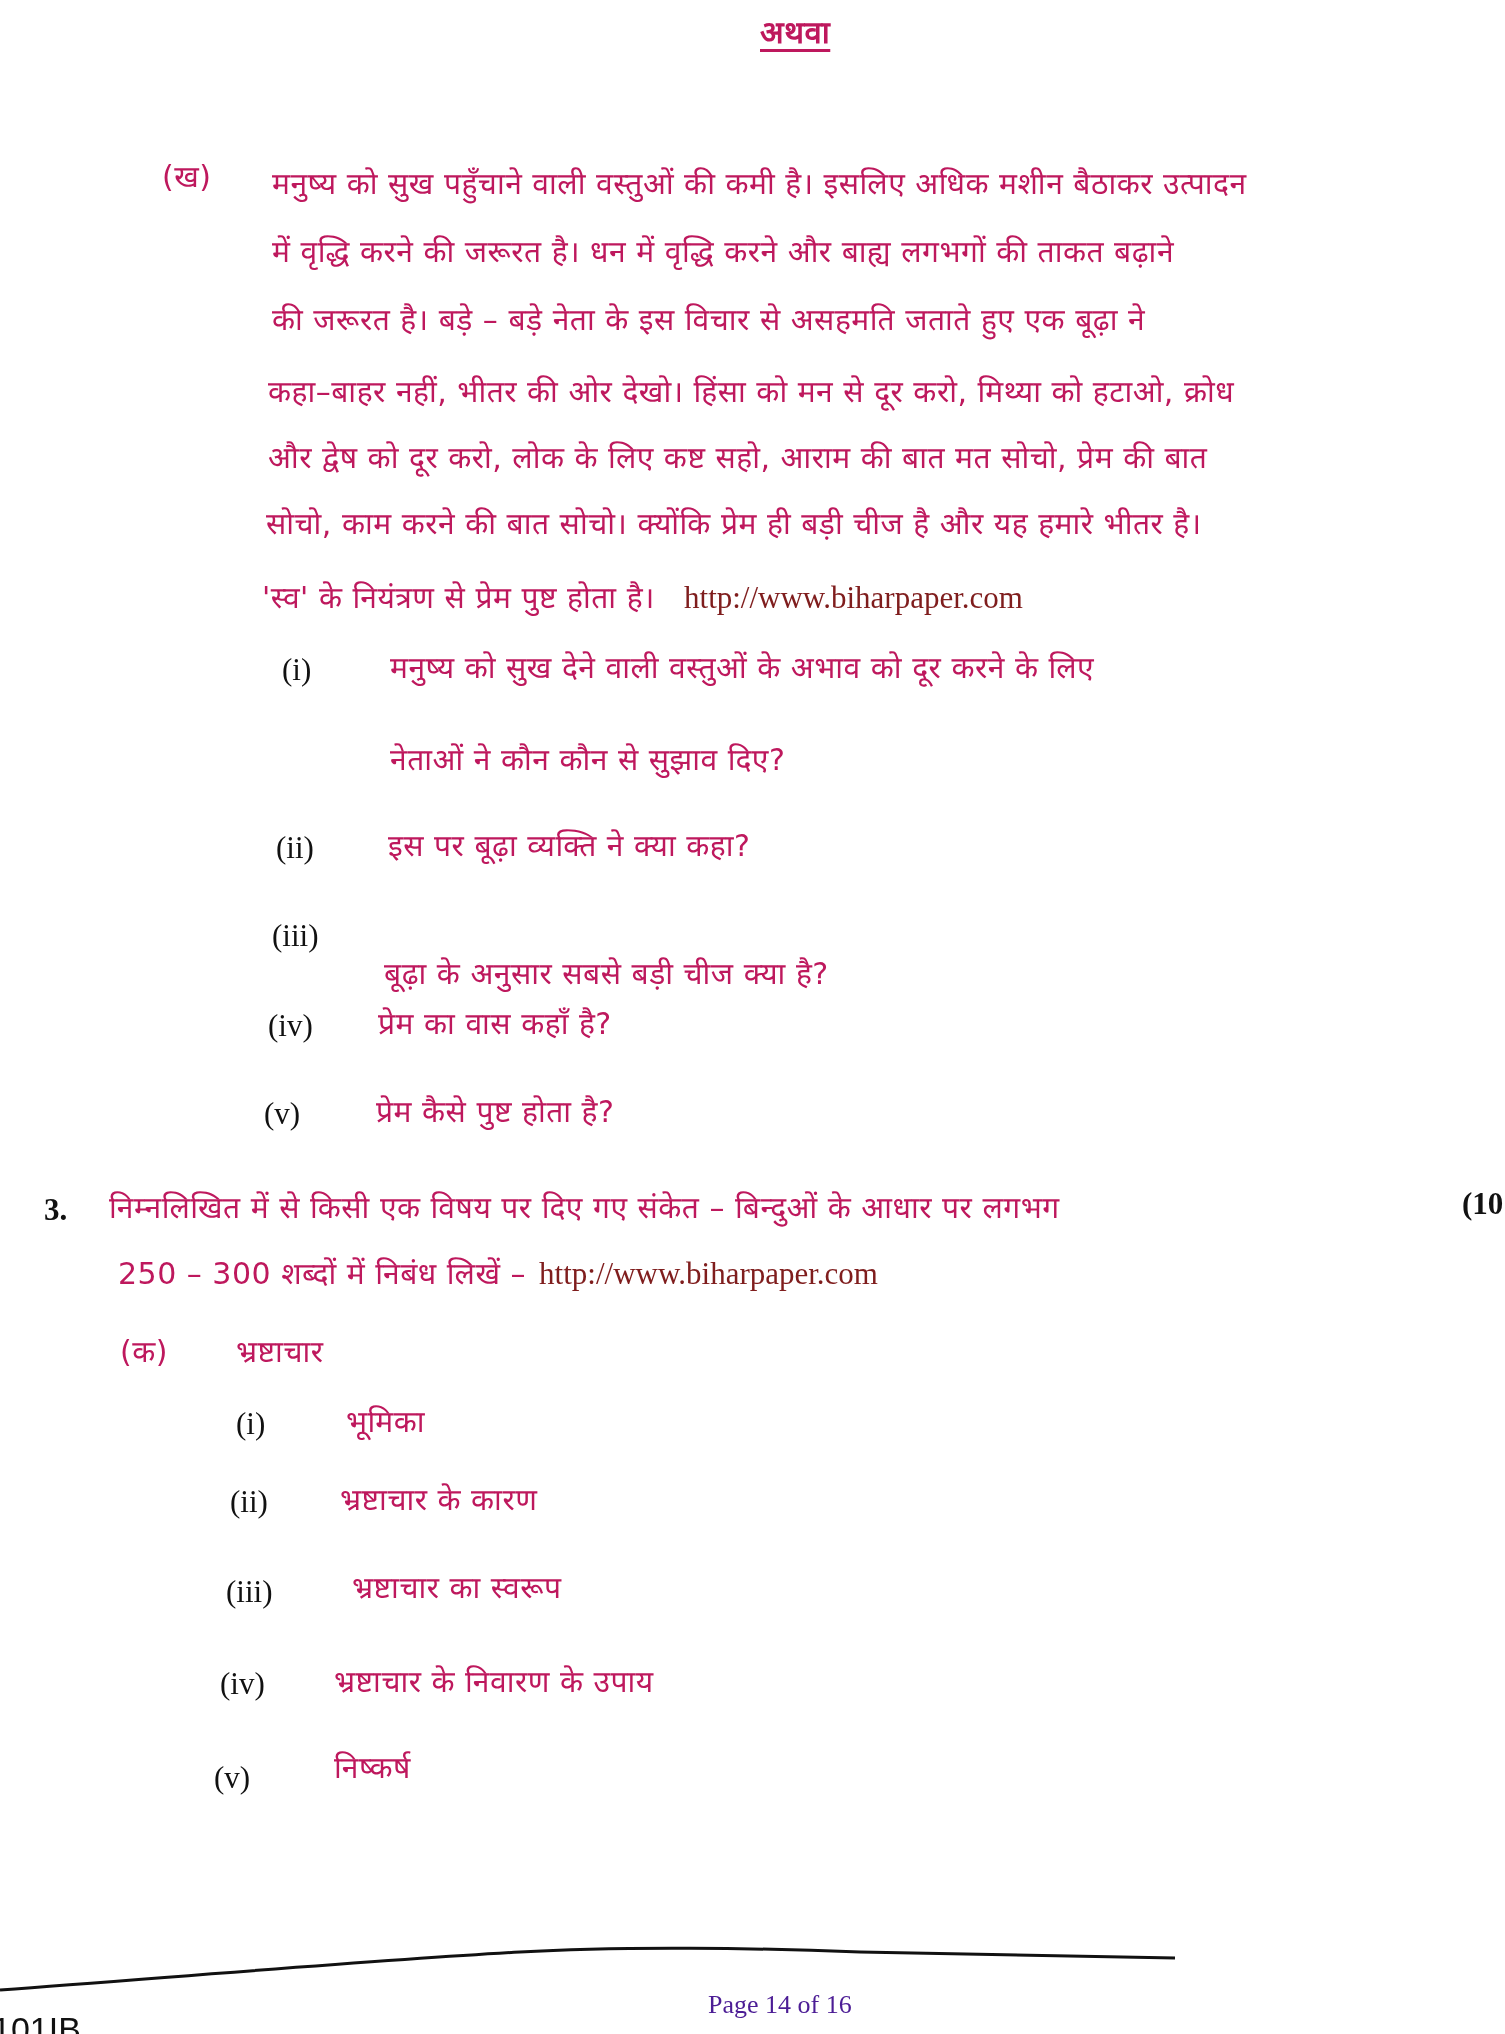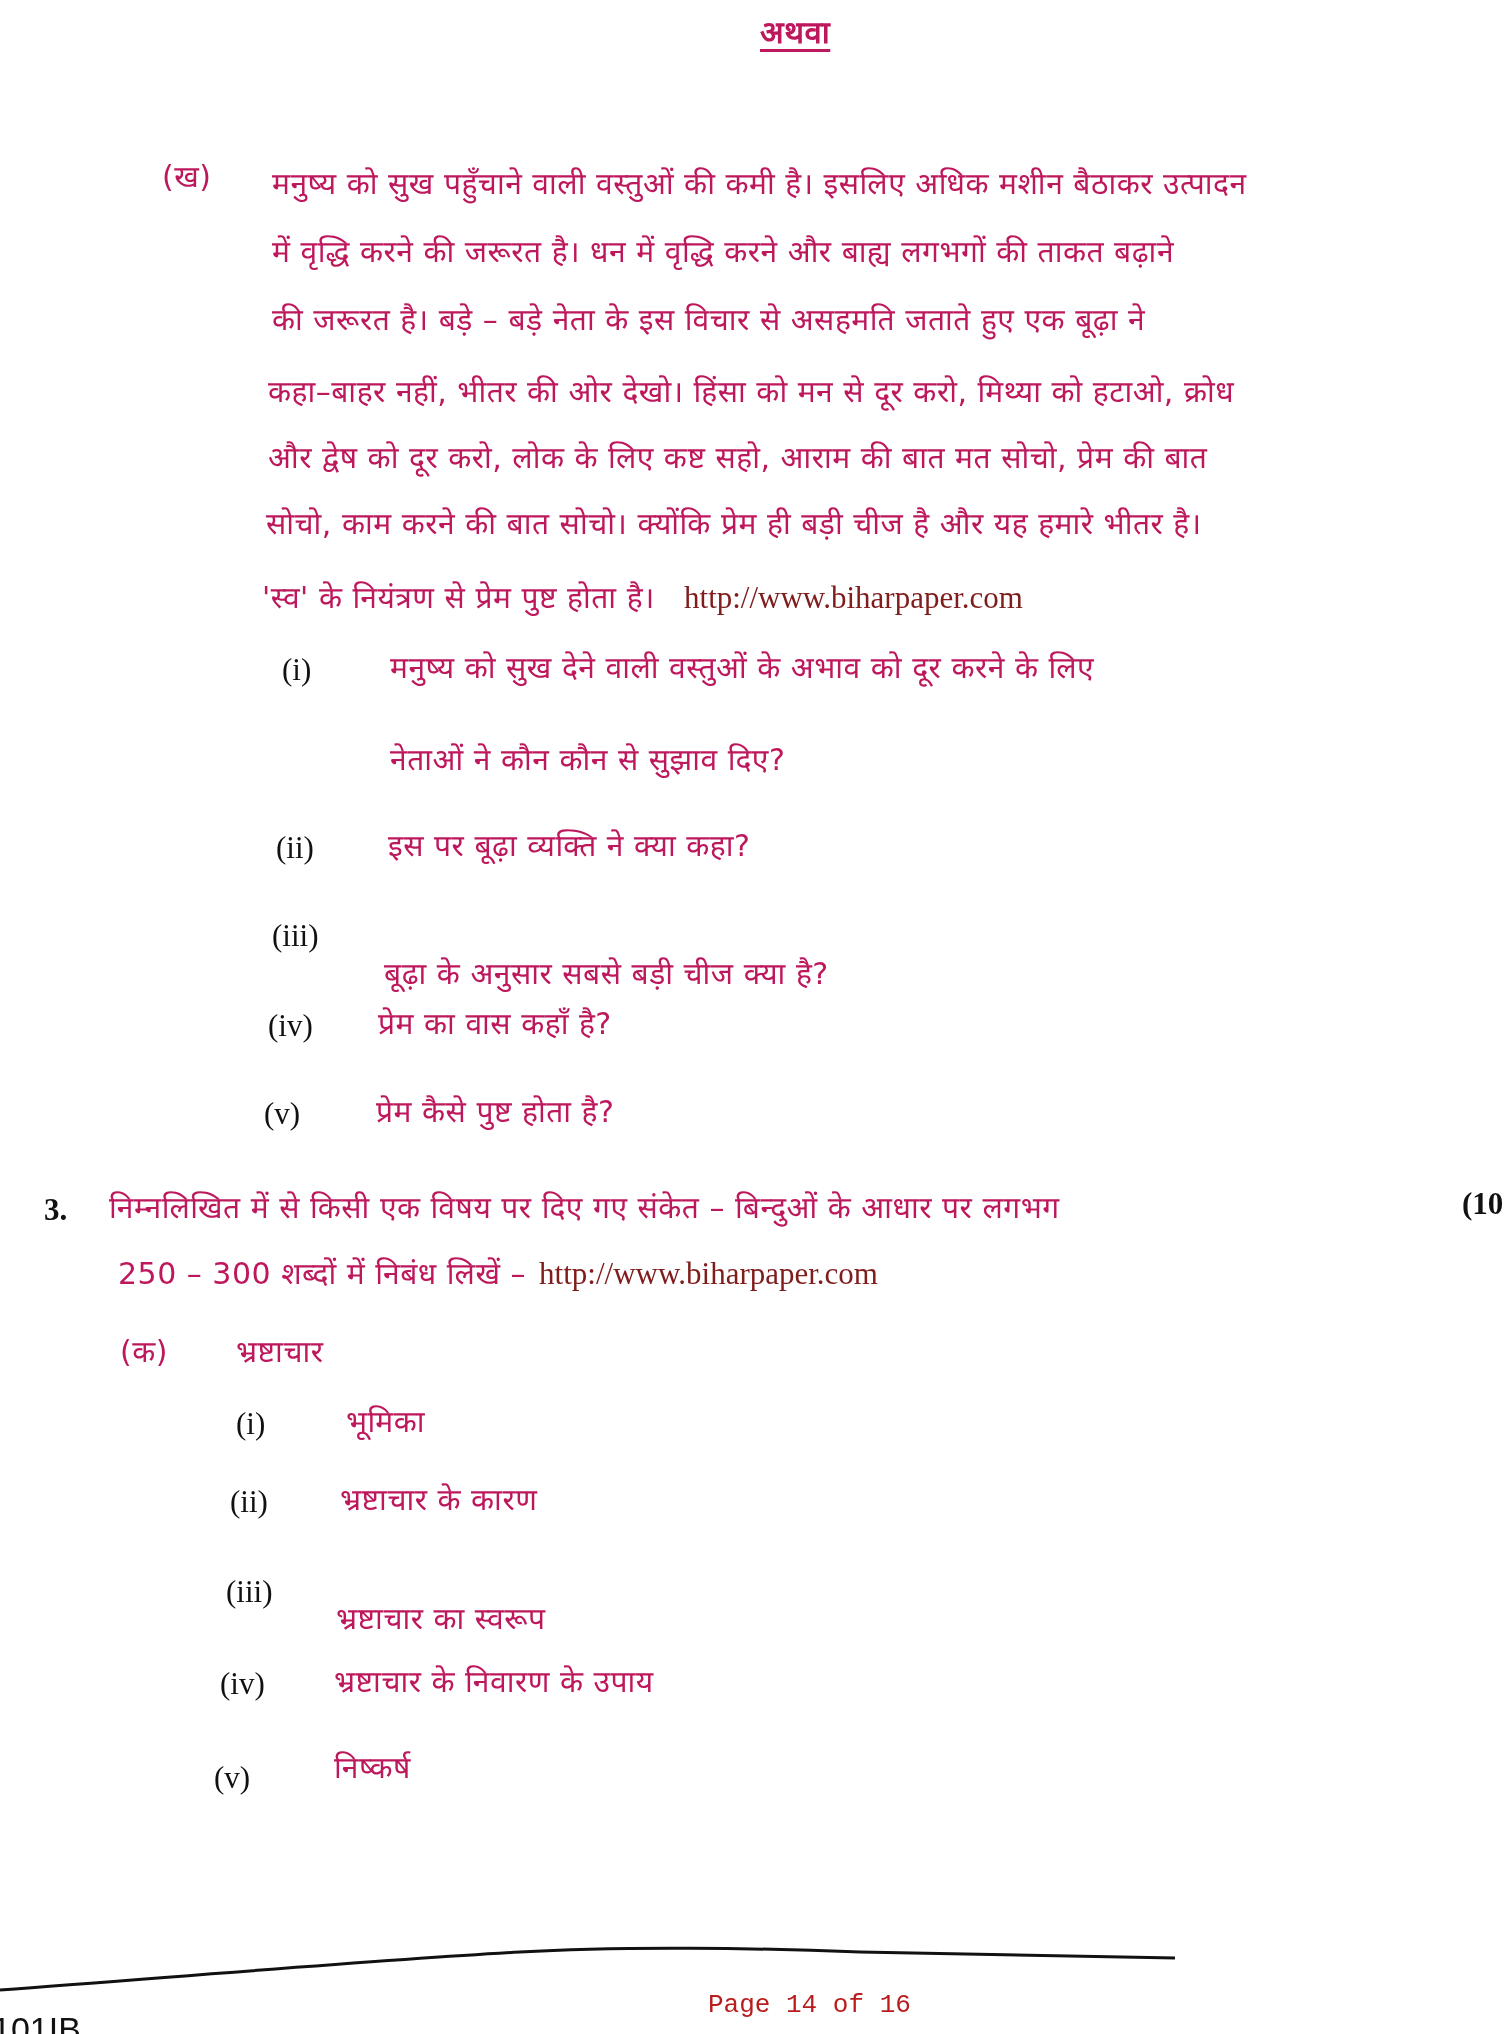--- a/index.html
+++ b/index.html
@@ -9,21 +9,21 @@
       font-family: "DejaVu Serif", "Liberation Serif", serif;
       position: relative;
     }
     .abs { position: absolute; white-space: nowrap; }
     .hindi { font-family: "DejaVu Sans", "Liberation Sans", sans-serif; font-size: 30px; color: #be185d; letter-spacing: 0.5px; }
     .heading { left: 760px; top: 10px; font-size: 31px; font-weight: bold; text-decoration: underline; text-underline-offset: 6px; }
     .para-line { font-size: 30px; }
     .url { font-family: "Liberation Serif", serif; font-size: 31px; color: #7f1d1d; }
     .qnum { font-family: "Liberation Serif", serif; font-size: 31px; }
     .bold { font-weight: bold; }
-    .footer-page { font-family: Liberation Mono, monospace; font-size: 26px; color: #b91c1c; }
+    .footer-page { font-family: Liberation Serif, serif; font-size: 26px; color: #4c1d95; }
     .footer-code { font-family: "Liberation Sans", sans-serif; font-size: 34px; color: #111; }
     svg.rule { position: absolute; left: 0; top: 1940px; }
   </style>
 </head>
 <body>
 
 <div class="abs hindi heading">अथवा</div>
 
 <div class="abs hindi" style="left:162px; top:155px; font-size:30px;">(ख)</div>
 
@@ -66,21 +66,21 @@
 <div class="abs hindi" style="left:120px; top:1330px;">(क)</div>
 <div class="abs hindi" style="left:236px; top:1330px;">भ्रष्टाचार</div>
 
 <div class="abs qnum" style="left:236px; top:1406px;">(i)</div>
 <div class="abs hindi" style="left:346px; top:1400px;">भूमिका</div>
 
 <div class="abs qnum" style="left:230px; top:1484px;">(ii)</div>
 <div class="abs hindi" style="left:340px; top:1478px;">भ्रष्टाचार के कारण</div>
 
 <div class="abs qnum" style="left:226px; top:1574px;">(iii)</div>
-<div class="abs hindi" style="left:336px; top:1566px;margin-top:31px;">भ्रष्टाचार का स्वरूप</div>
+<div class="abs hindi" style="left:352px; top:1566px;">भ्रष्टाचार का स्वरूप</div>
 
 <div class="abs qnum" style="left:220px; top:1666px;">(iv)</div>
 <div class="abs hindi" style="left:334px; top:1660px;">भ्रष्टाचार के निवारण के उपाय</div>
 
 <div class="abs qnum" style="left:214px; top:1760px;">(v)</div>
 <div class="abs hindi" style="left:334px; top:1746px;">निष्कर्ष</div>
 
 <svg class="rule" width="1505" height="60">
   <path d="M0 50 C 200 35, 380 20, 520 12 C 620 6, 760 8, 860 12 L 1175 18" stroke="#111" stroke-width="3" fill="none"></path>
 </svg>

